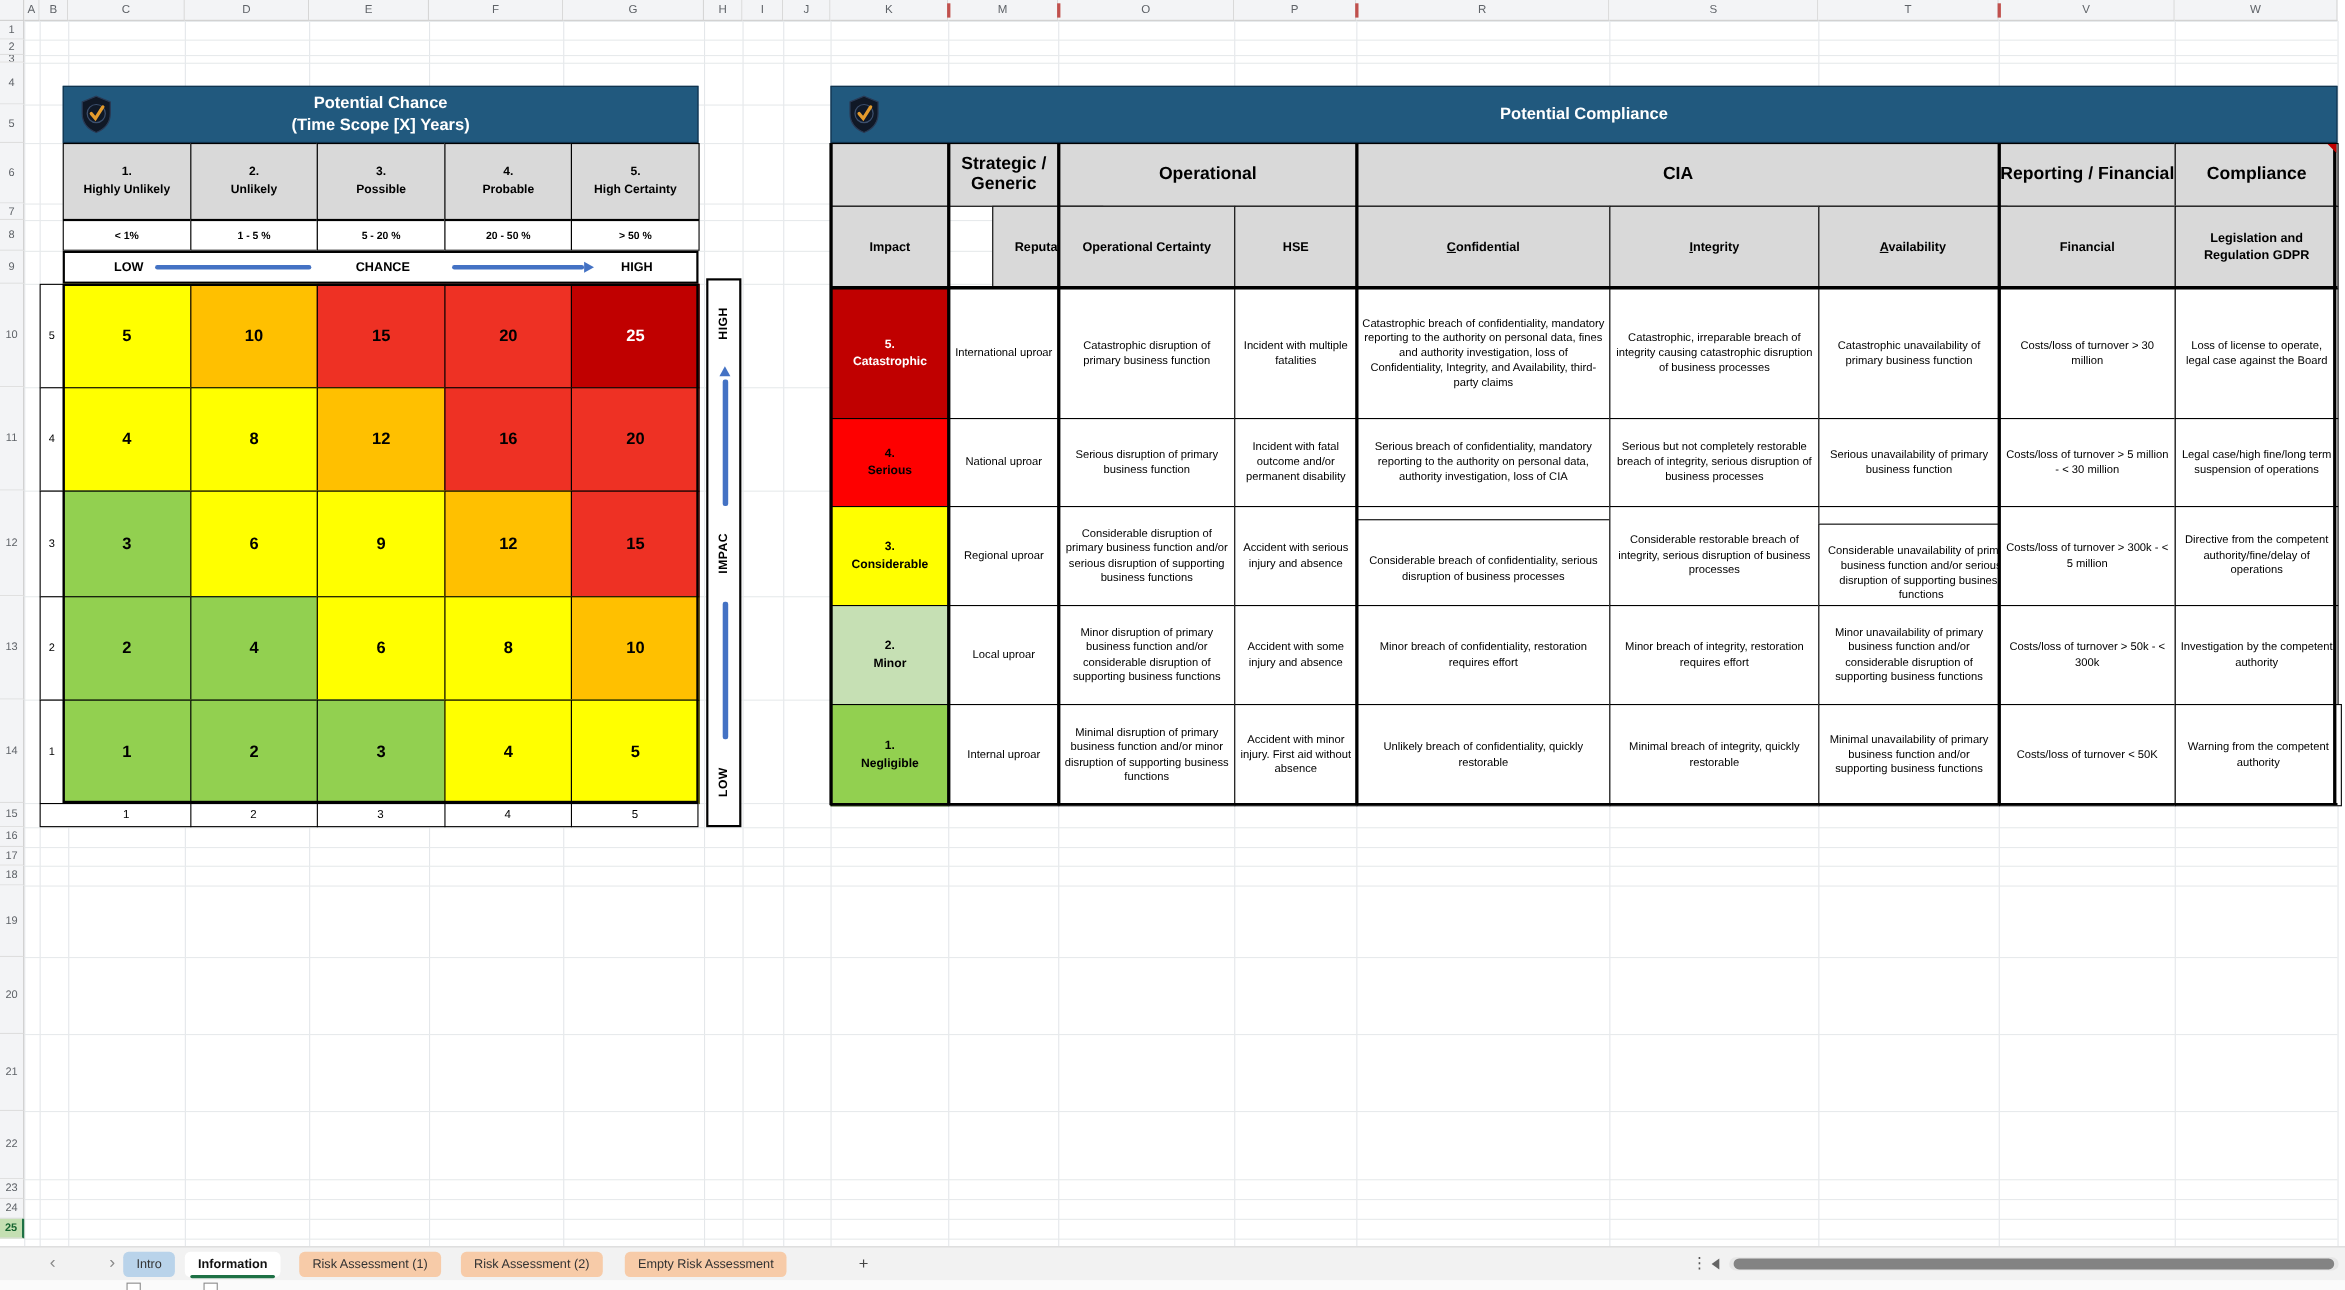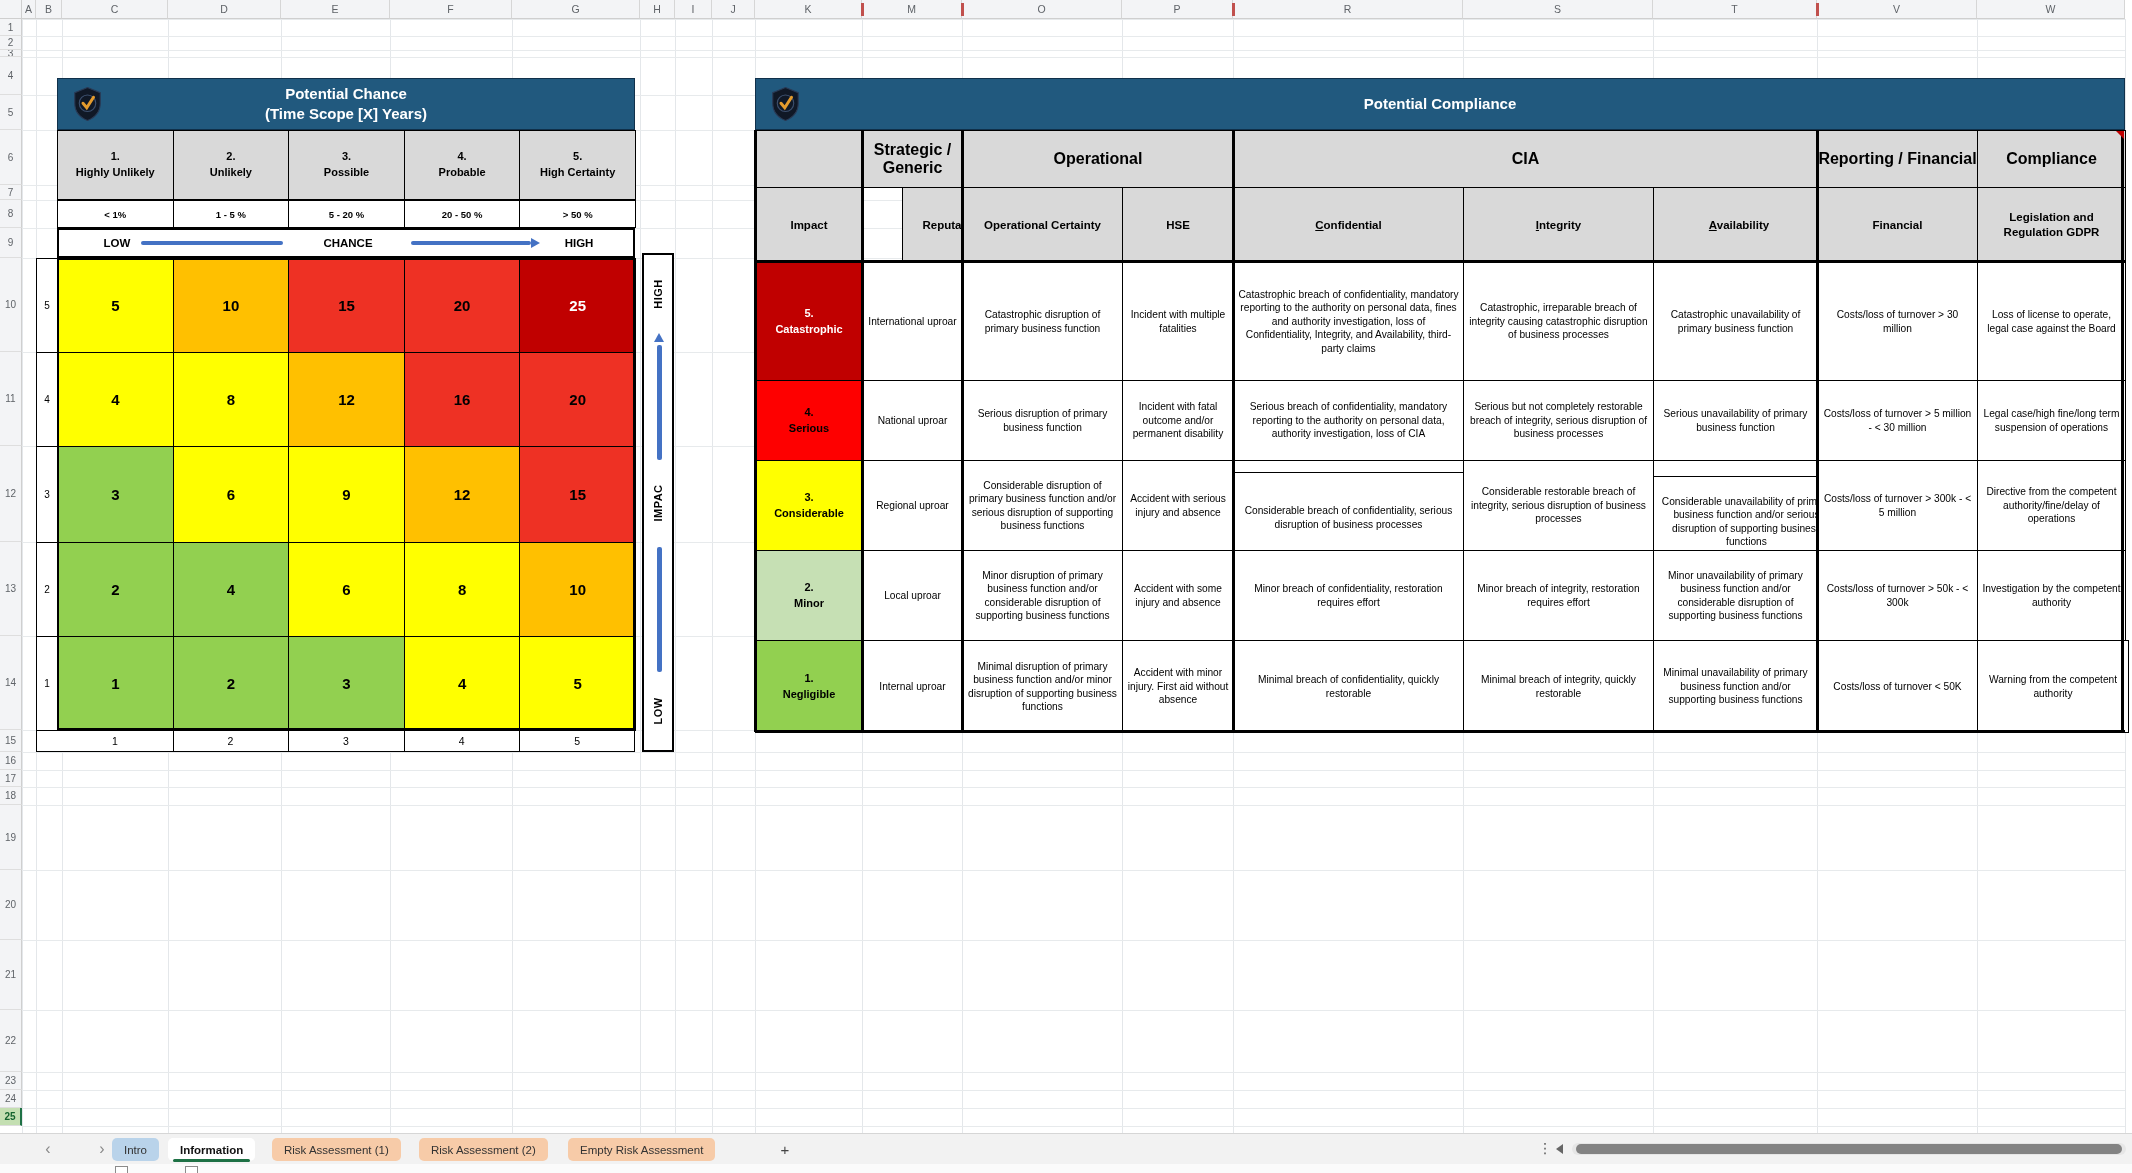--- a/index.html
+++ b/index.html
@@ -379,21 +379,21 @@
       <div class="abs cellc cq-cell" style="left: 1653px; top: 550px; width: 165px; height: 91px;">Minor unavailability of primary business function and/or considerable disruption of supporting business functions</div>
       <div class="abs cellc cq-cell" style="left: 1817px; top: 550px; width: 161px; height: 91px;">Costs/loss of turnover &gt; 50k - &lt; 300k</div>
       <div class="abs cellc cq-cell" style="left: 1977px; top: 550px; width: 149px; height: 91px;">Investigation by the competent authority</div>
       <div class="abs cellc cq-impact" style="left: 755px; top: 640px; width: 108px; height: 93px; background: rgb(146, 208, 80); color: rgb(0, 0, 0);">
         <div>1.</div>
         <div>Negligible</div>
       </div>
       <div class="abs cellc cq-cell" style="left: 862px; top: 640px; width: 101px; height: 93px;">Internal uproar</div>
       <div class="abs cellc cq-cell" style="left: 962px; top: 640px; width: 161px; height: 93px;">Minimal disruption of primary business function and/or minor disruption of supporting business functions</div>
       <div class="abs cellc cq-cell" style="left: 1122px; top: 640px; width: 112px; height: 93px;">Accident with minor injury. First aid without absence</div>
-      <div class="abs cellc cq-cell" style="left: 1233px; top: 640px; width: 231px; height: 93px;">Minimal breach of confidentiality, quickly restorable</div>
+      <div class="abs cellc cq-cell" style="left: 1233px; top: 640px; width: 231px; height: 93px;">Unlikely breach of confidentiality, quickly restorable</div>
       <div class="abs cellc cq-cell" style="left: 1463px; top: 640px; width: 191px; height: 93px;">Minimal breach of integrity, quickly restorable</div>
       <div class="abs cellc cq-cell" style="left: 1653px; top: 640px; width: 165px; height: 93px;">Minimal unavailability of primary business function and/or supporting business functions</div>
       <div class="abs cellc cq-cell" style="left: 1817px; top: 640px; width: 161px; height: 93px;">Costs/loss of turnover &lt; 50K</div>
       <div class="abs cellc cq-cell" style="left: 1977px; top: 640px; width: 152px; height: 93px;">Warning from the competent authority</div>
     </div>
   <div id="cq-borders">
       <div class="abs thickv" style="left: 754px; top: 130px; width: 3px; height: 602px;"></div>
       <div class="abs thickv" style="left: 861px; top: 130px; width: 3px; height: 602px;"></div>
       <div class="abs thickv" style="left: 961px; top: 130px; width: 3px; height: 602px;"></div>
       <div class="abs thickv" style="left: 1232px; top: 130px; width: 3px; height: 602px;"></div>

